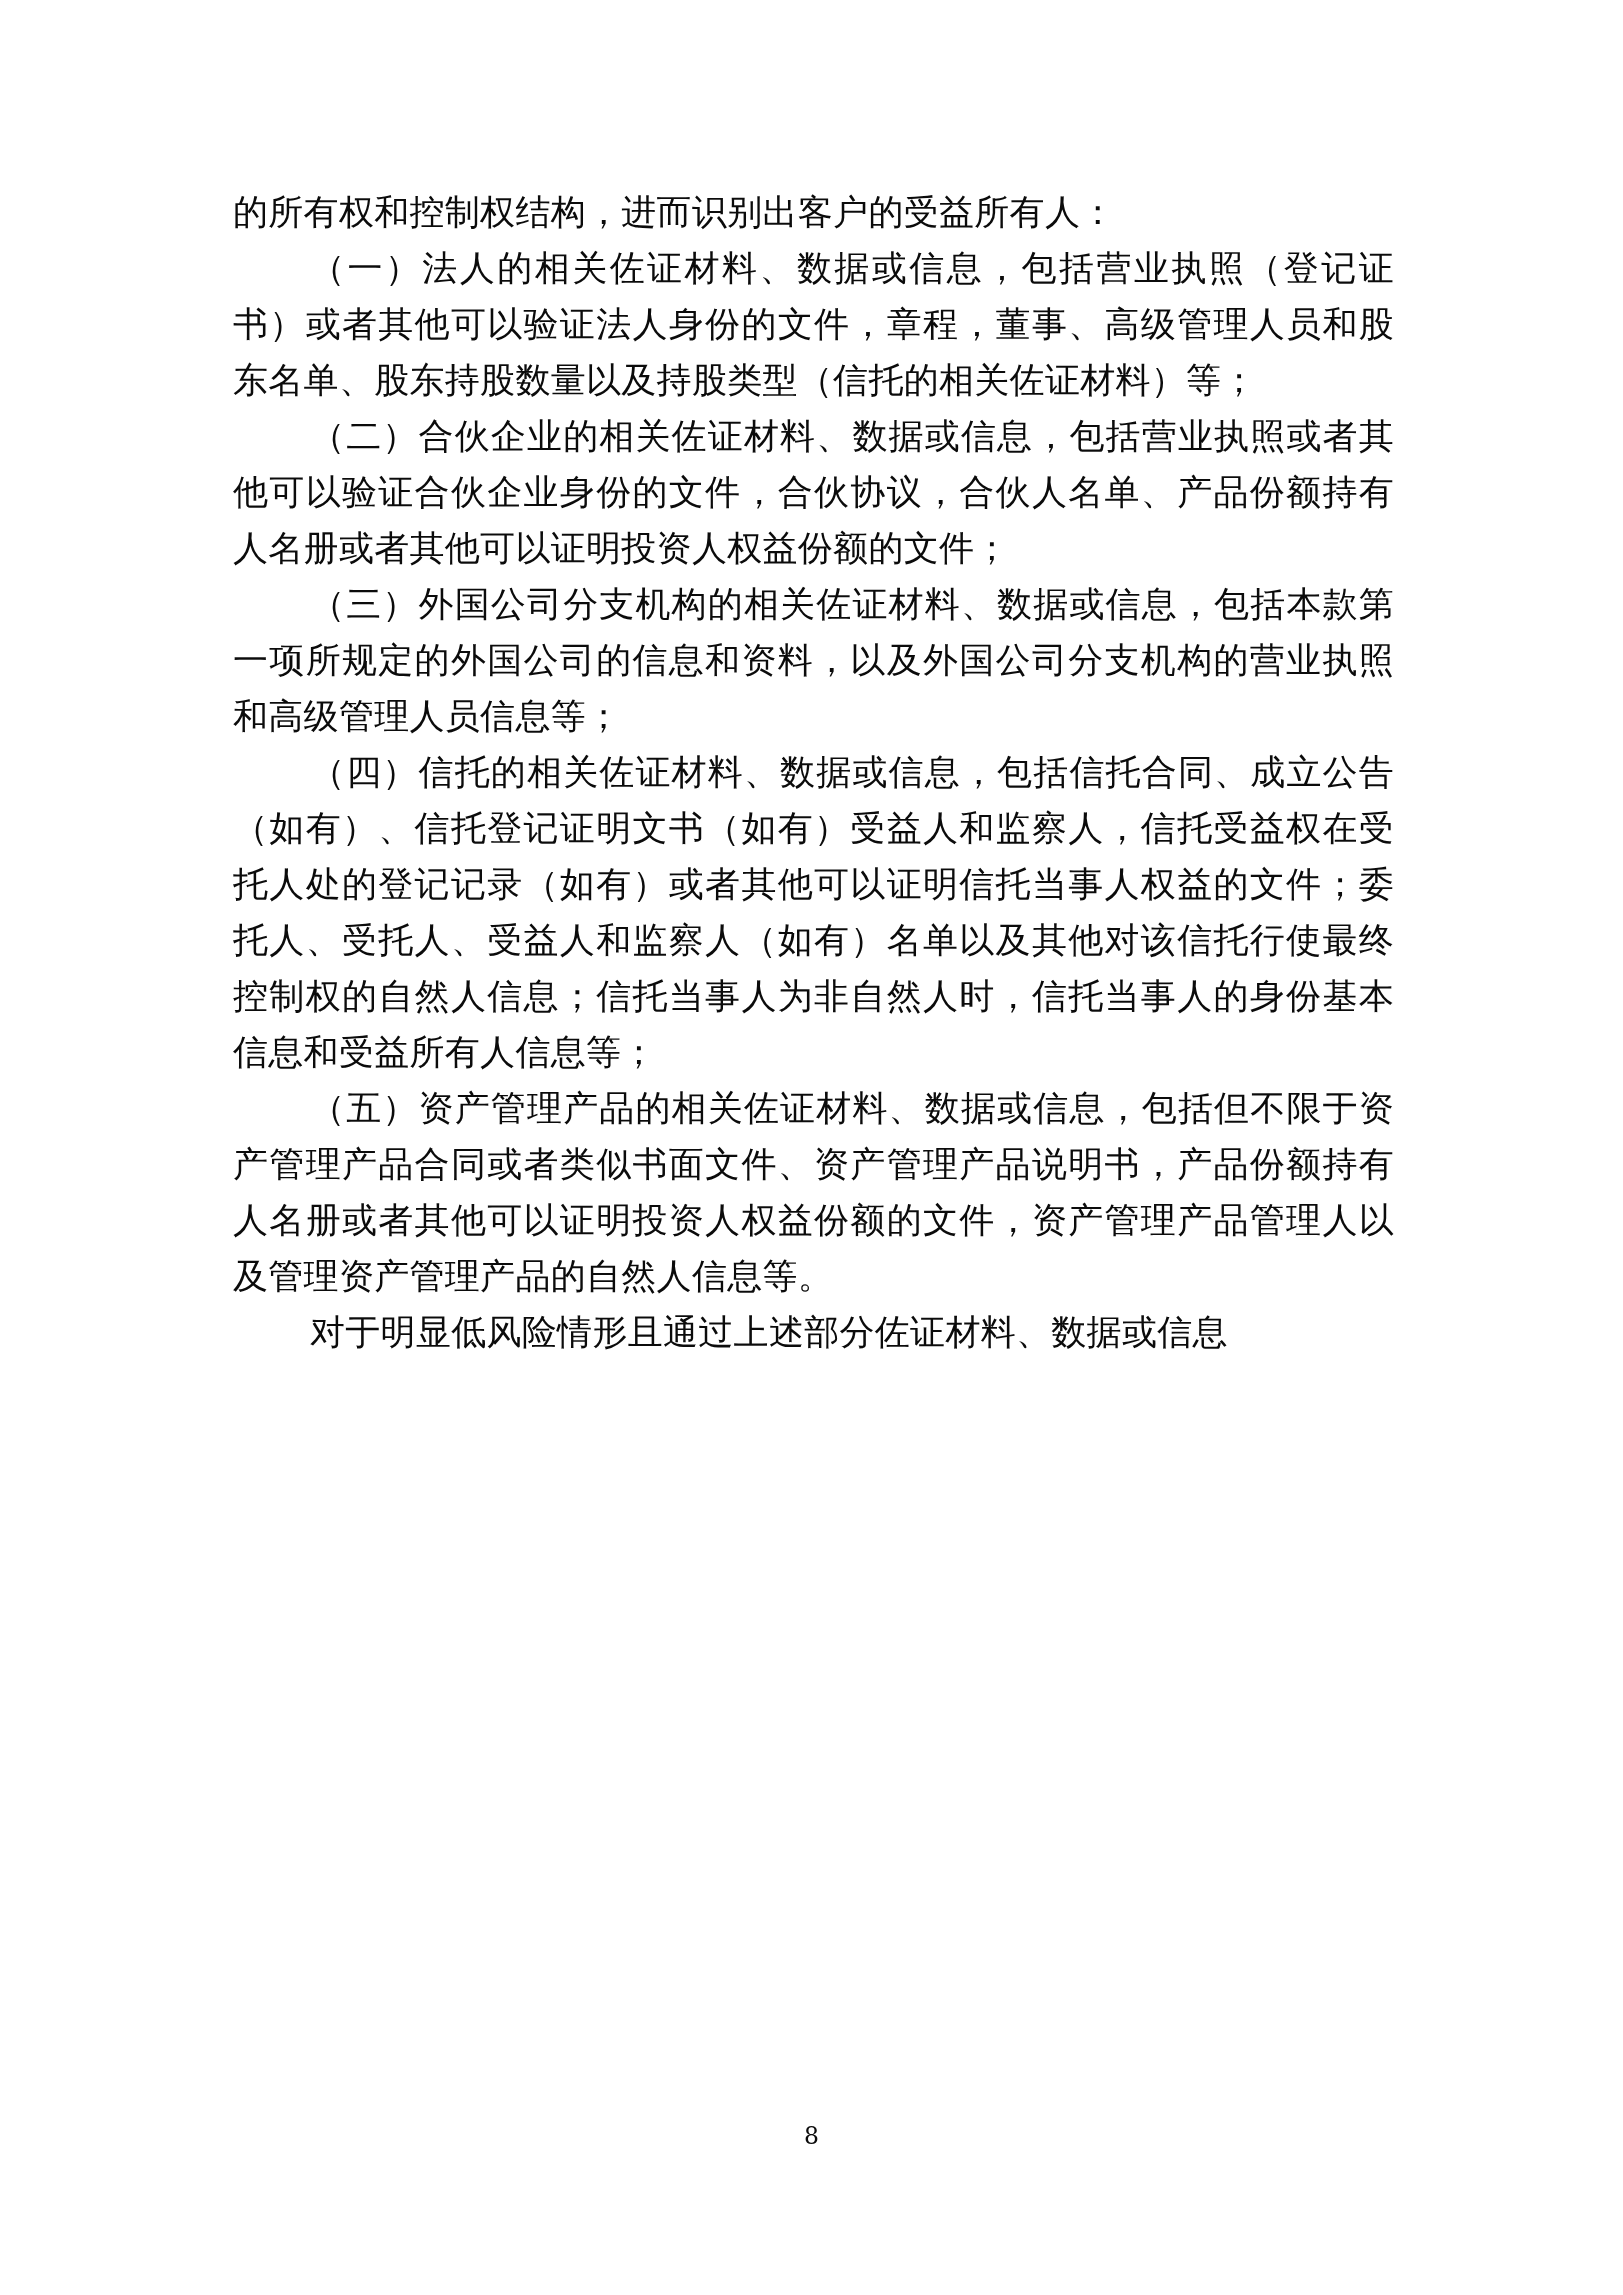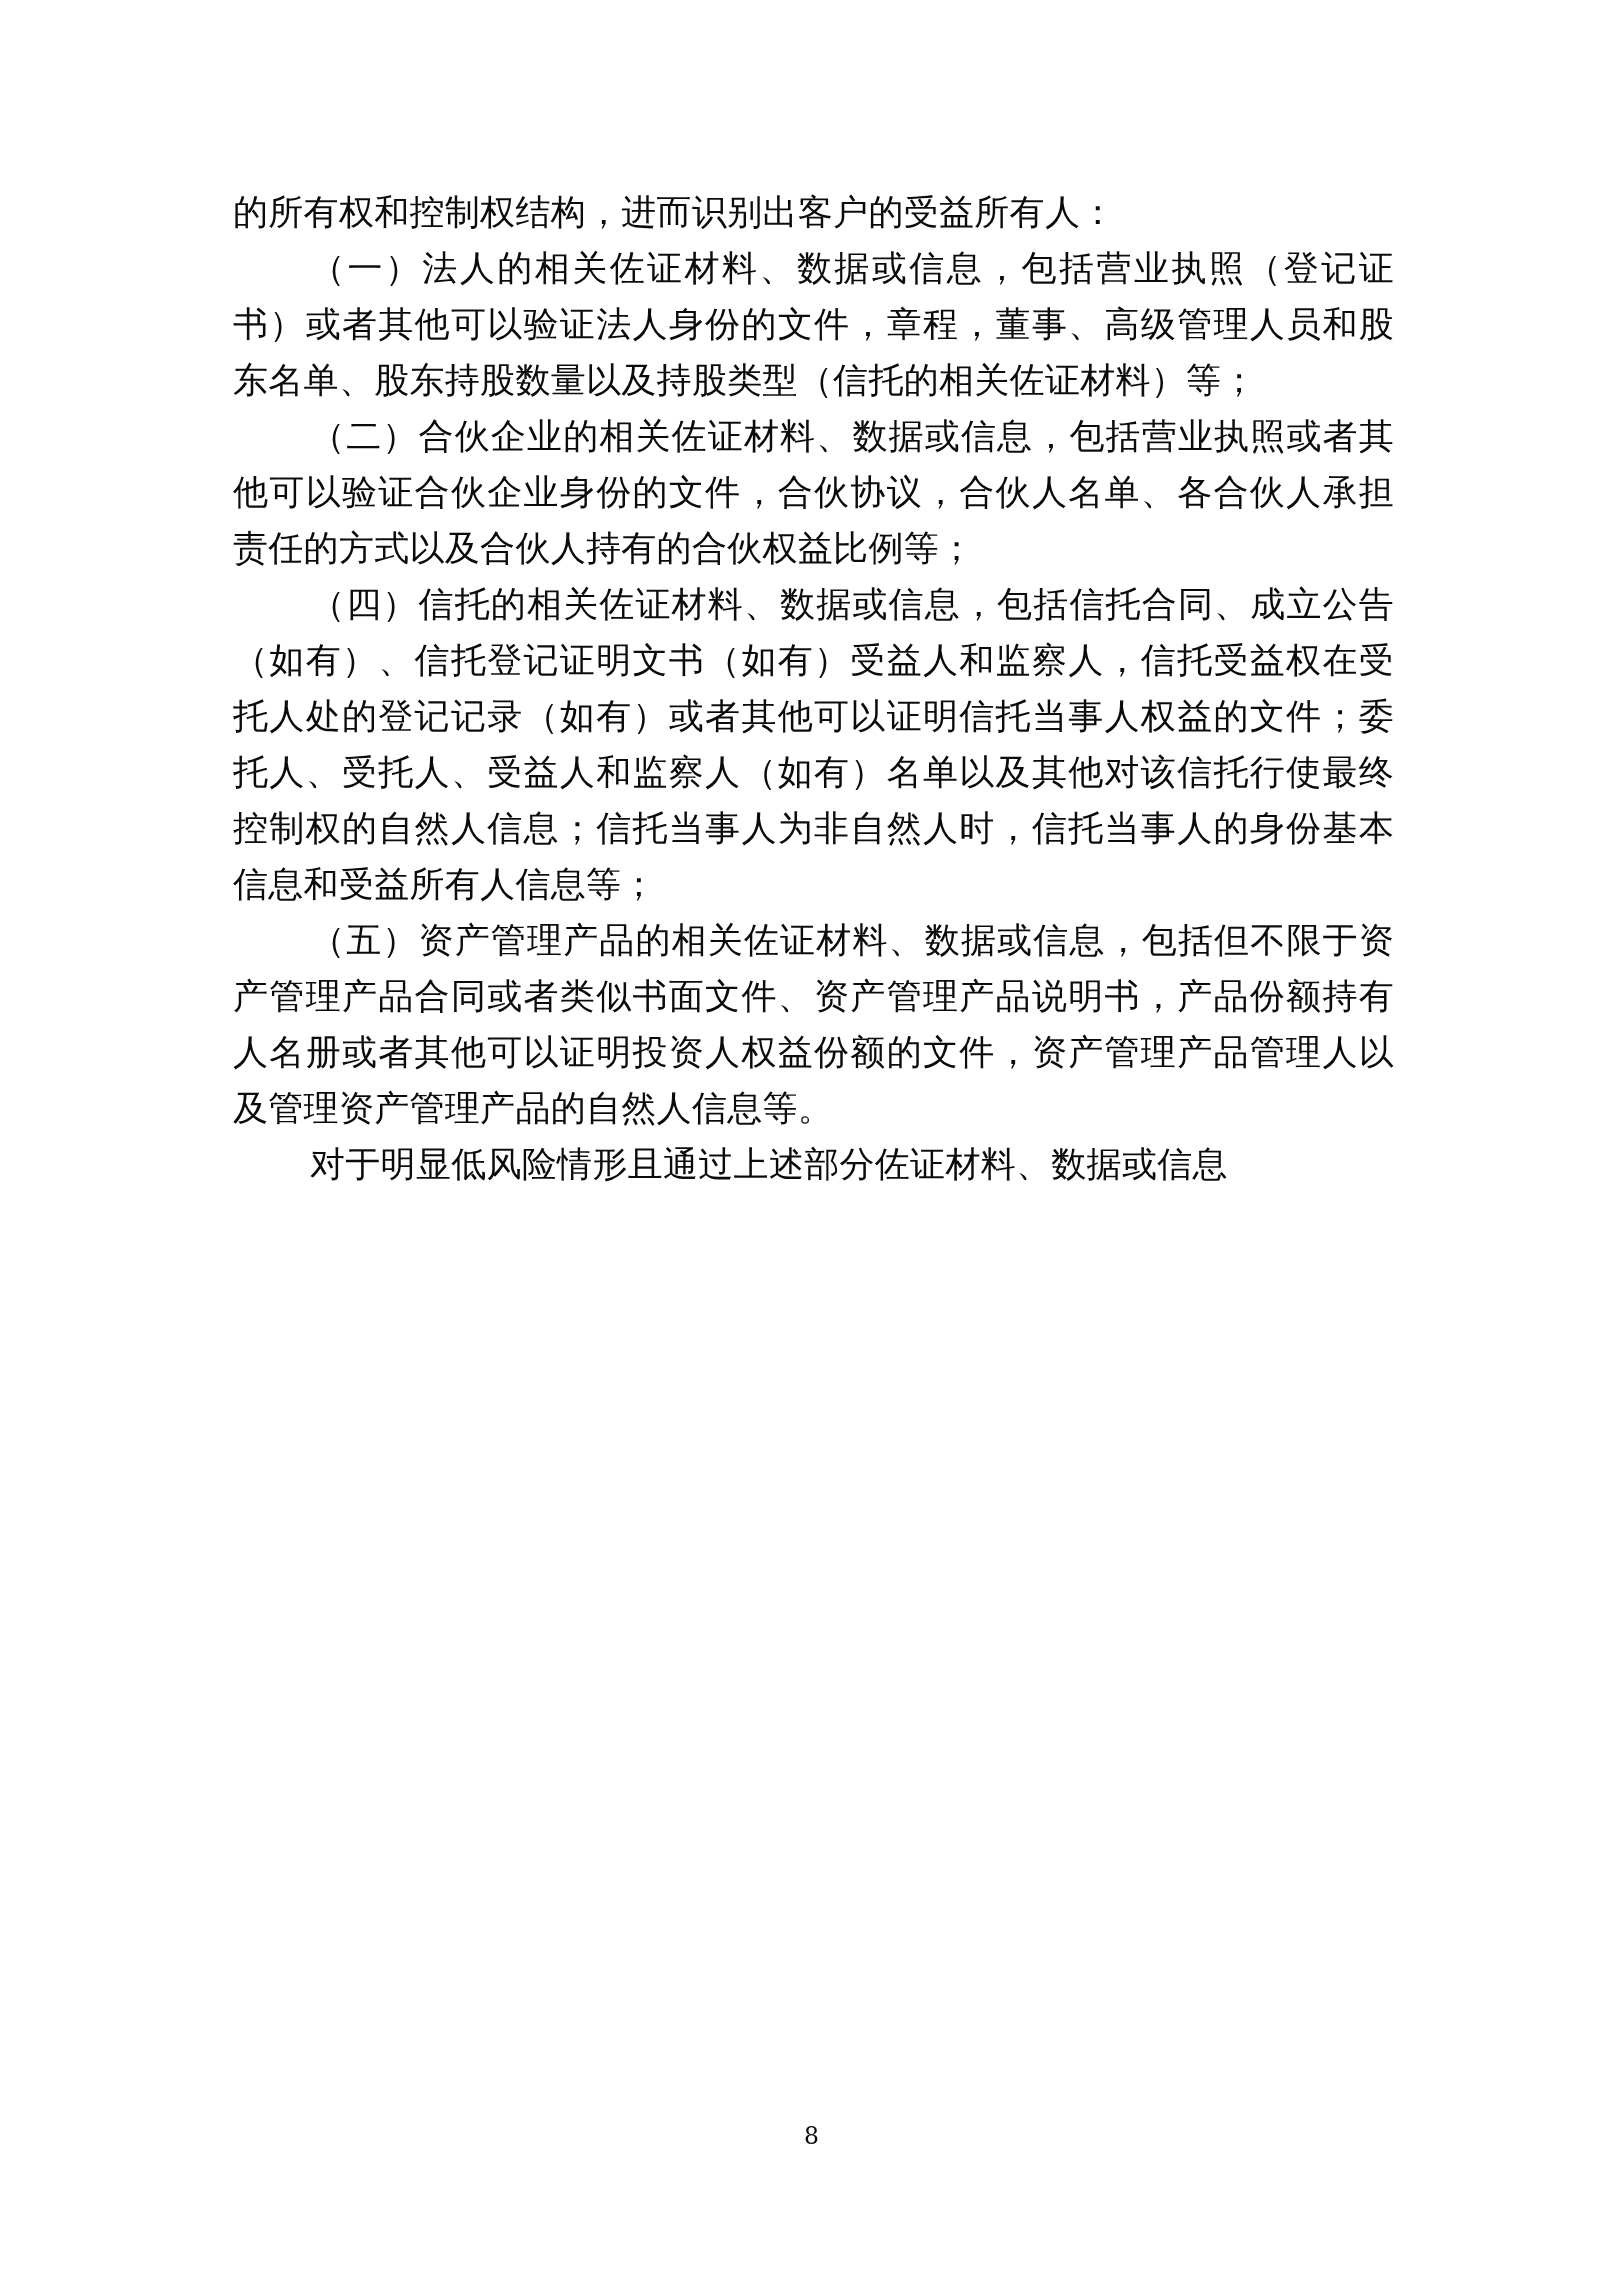--- a/index.html
+++ b/index.html
@@ -46,21 +46,22 @@
   }
 </style>
 </head>
 <body>
 
 <div class="page">
 
   <div class="content">
     <p class="para">的所有权和控制权结构，进而识别出客户的受益所有人：</p>
     <p class="para indent">（一）法人的相关佐证材料、数据或信息，包括营业执照（登记证书）或者其他可以验证法人身份的文件，章程，董事、高级管理人员和股东名单、股东持股数量以及持股类型（信托的相关佐证材料）等；</p>
-    <p class="para indent">（二）合伙企业的相关佐证材料、数据或信息，包括营业执照或者其他可以验证合伙企业身份的文件，合伙协议，合伙人名单、各合伙人承担责任的方式以及合伙人持有的合伙权益比例等；</p>
+    <p class="para indent">（二）合伙企业的相关佐证材料、数据或信息，包括营业执照或者其他可以验证合伙企业身份的文件，合伙协议，合伙人名单、产品份额持有人名册或者其他可以证明投资人权益份额的文件；</p>
+    <p class="para indent">（三）外国公司分支机构的相关佐证材料、数据或信息，包括本款第一项所规定的外国公司的信息和资料，以及外国公司分支机构的营业执照和高级管理人员信息等；</p>
     <p class="para indent">（四）信托的相关佐证材料、数据或信息，包括信托合同、成立公告（如有）、信托登记证明文书（如有）受益人和监察人，信托受益权在受托人处的登记记录（如有）或者其他可以证明信托当事人权益的文件；委托人、受托人、受益人和监察人（如有）名单以及其他对该信托行使最终控制权的自然人信息；信托当事人为非自然人时，信托当事人的身份基本信息和受益所有人信息等；</p>
     <p class="para indent">（五）资产管理产品的相关佐证材料、数据或信息，包括但不限于资产管理产品合同或者类似书面文件、资产管理产品说明书，产品份额持有人名册或者其他可以证明投资人权益份额的文件，资产管理产品管理人以及管理资产管理产品的自然人信息等。</p>
     <p class="para indent">对于明显低风险情形且通过上述部分佐证材料、数据或信息</p>
   </div>
 
   <div class="page-number">8</div>
 
 </div>
 
 

